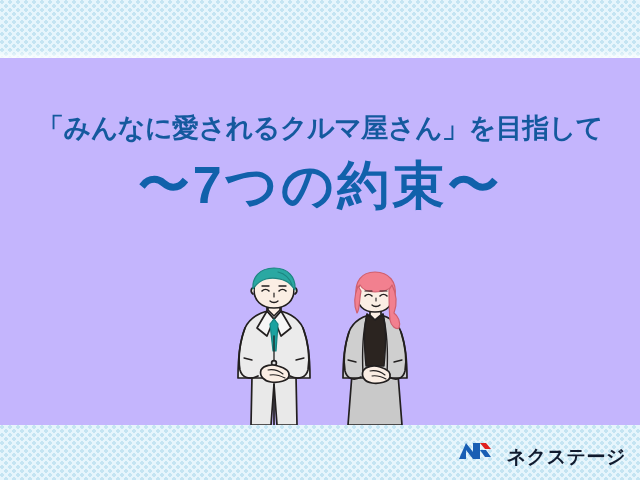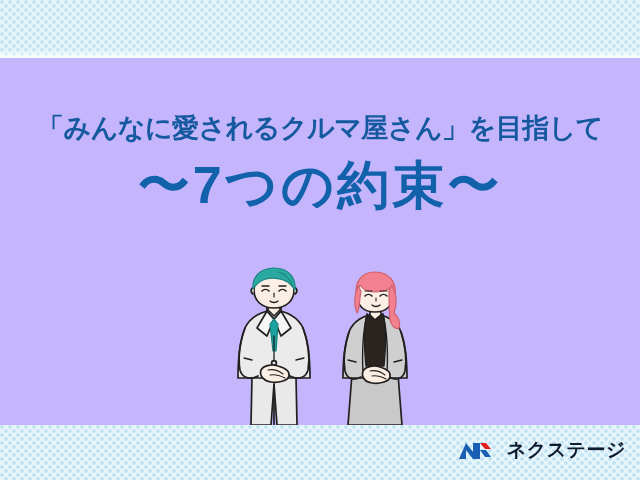--- a/index.html
+++ b/index.html
@@ -82,21 +82,21 @@
     overflow: hidden;
   }
   #illustration svg { display: block; }
 
   
   #logo {
     position: absolute;
     right: 14px;
     top: 440px;
     display: flex;
-    align-items: flex-start;
+    align-items: flex-end;
     gap: 15px;
   }
   #logo-mark { display: block; }
   #logo-text {
     color: #101a2e;
     font-size: 19px;
     font-weight: bold;
     letter-spacing: 0.5px;
     line-height: 1;
     white-space: nowrap;

